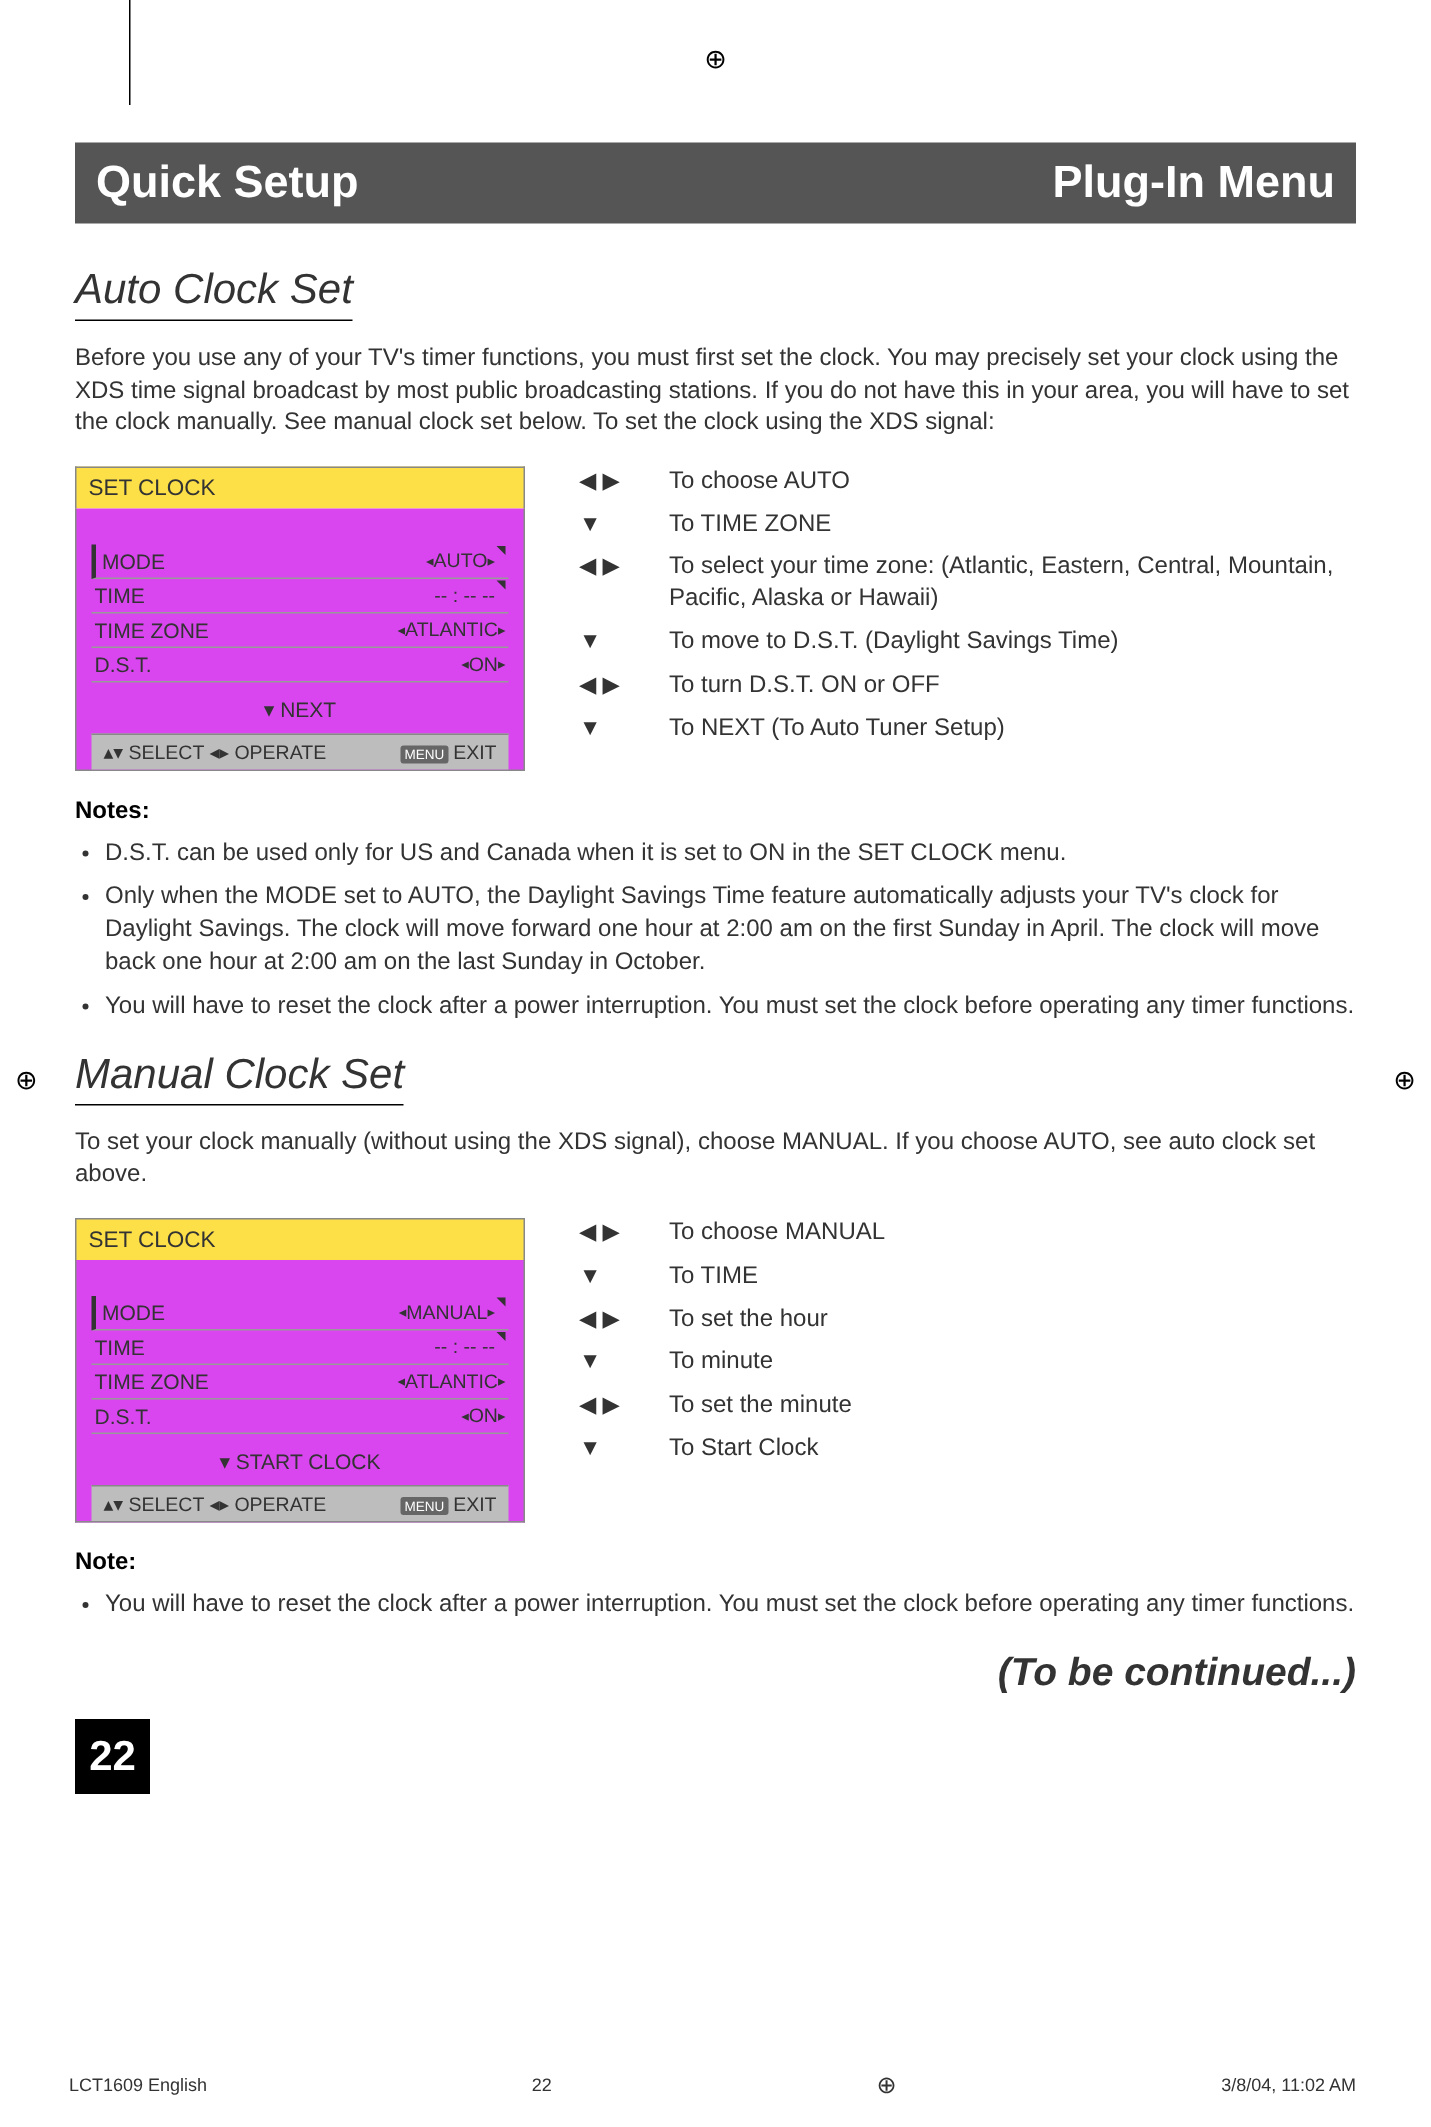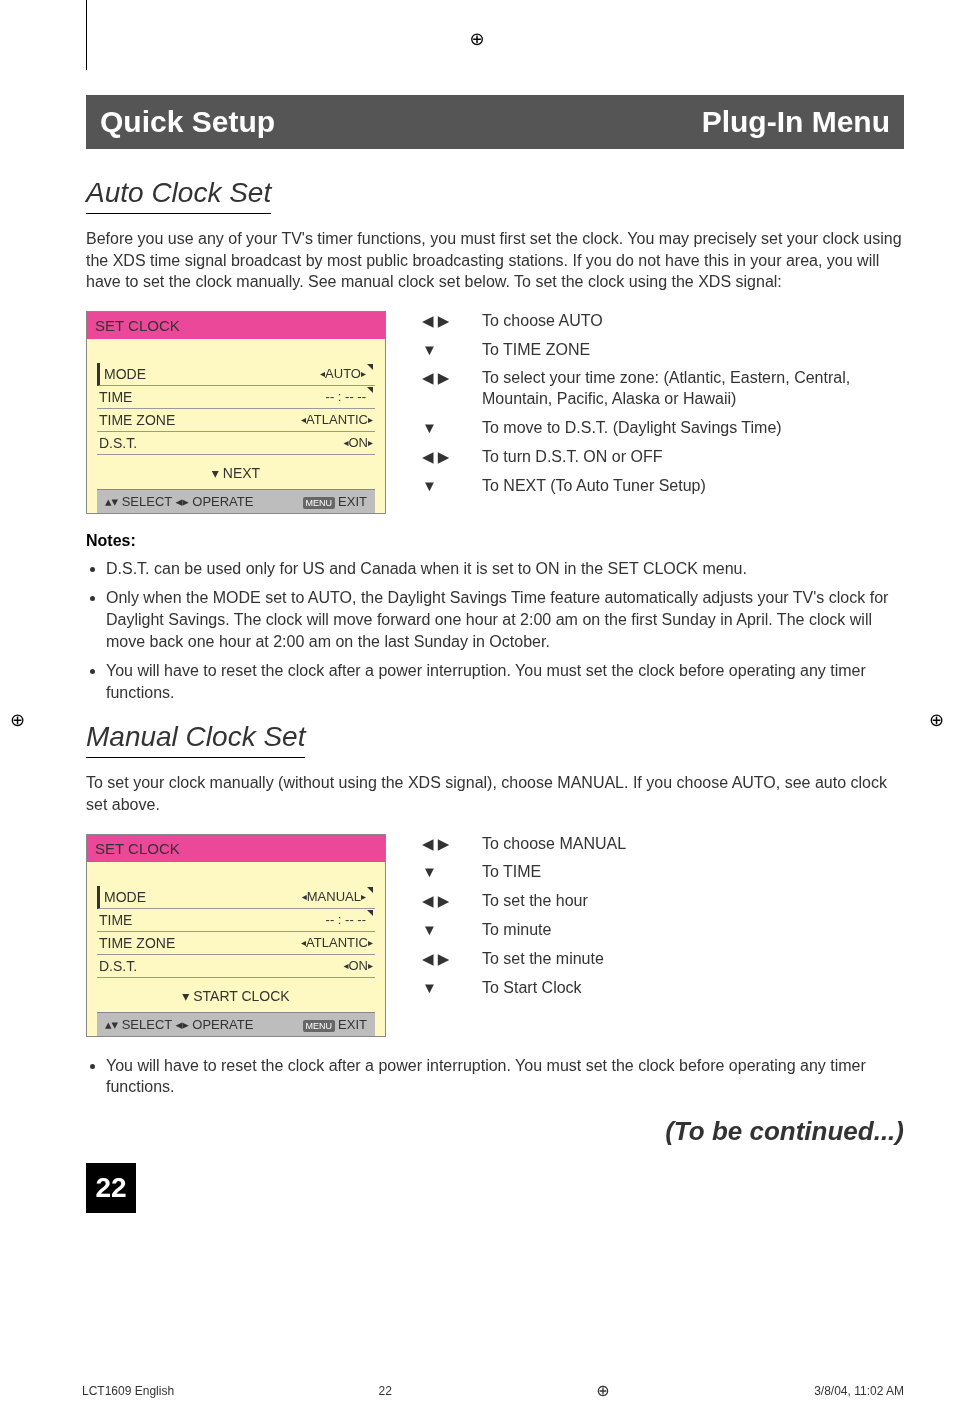--- a/index.html
+++ b/index.html
@@ -8,21 +8,20 @@
     background: #fff;
     color: #000;
     width: 954px;
     height: 1418px;
     position: relative;
   }
   .page {
     padding: 60px 50px 58px 50px;
     height: 100%;
     position: relative;
-    margin-left: 36px;
   }
   .print-mark-top {
     position: absolute;
     top: 28px;
     left: 50%;
     transform: translateX(-50%);
     font-size: 18px;
   }
   .print-mark-side {
     position: absolute;
@@ -70,32 +69,32 @@
   .set-block {
     display: flex;
     gap: 36px;
     margin-bottom: 18px;
   }
   .osd {
     width: 300px;
     flex-shrink: 0;
   }
   .osd-title {
-    background: #ec4899;
+    background: #fde047;
     color: #333;
     font-size: 15px;
     padding: 5px 8px;
     border: 1px solid #888;
     border-bottom: none;
   }
   .osd-body {
     border: 1px solid #888;
     border-top: none;
     padding: 24px 10px 0 10px;
-    background: #fef9c3;
+    background: #d946ef;
   }
   .osd-row {
     display: flex;
     justify-content: space-between;
     align-items: center;
     border-bottom: 1px solid #999;
     padding: 3px 2px;
     font-size: 14px;
     color: #333;
   }
@@ -377,20 +376,21 @@
           <div class="step-icon">◀ ▶</div>
           <div>To set the minute</div>
         </div>
       <div class="step-row">
           <div class="step-icon">▼</div>
           <div>To Start Clock</div>
         </div>
     </div>
   </div>
 
+  <div class="notes-h">Note:</div>
   <ul class="notes">
     <li>You will have to reset the clock after a power interruption. You must set the clock before operating any timer functions.</li>
   </ul>
 
   <div class="continued">(To be continued...)</div>
 
   <div class="page-num-box">22</div>
 
   <div class="footer">
     <span>LCT1609 English</span>

